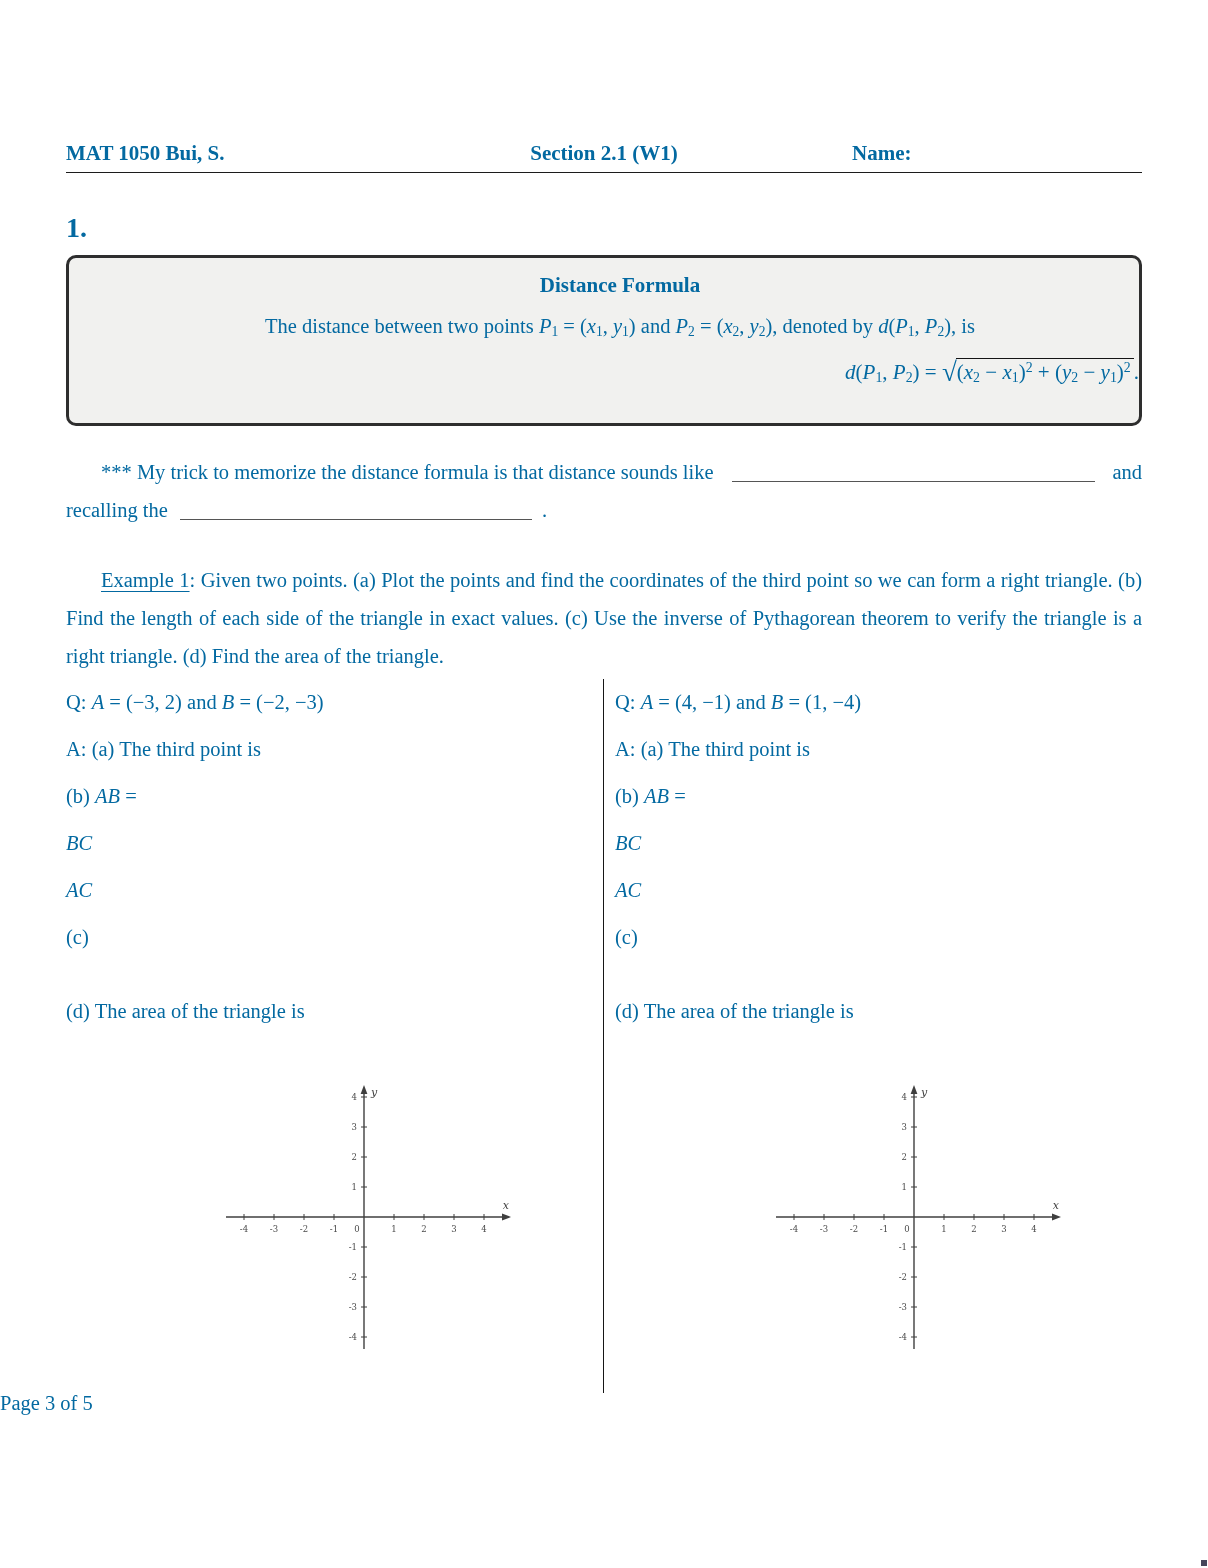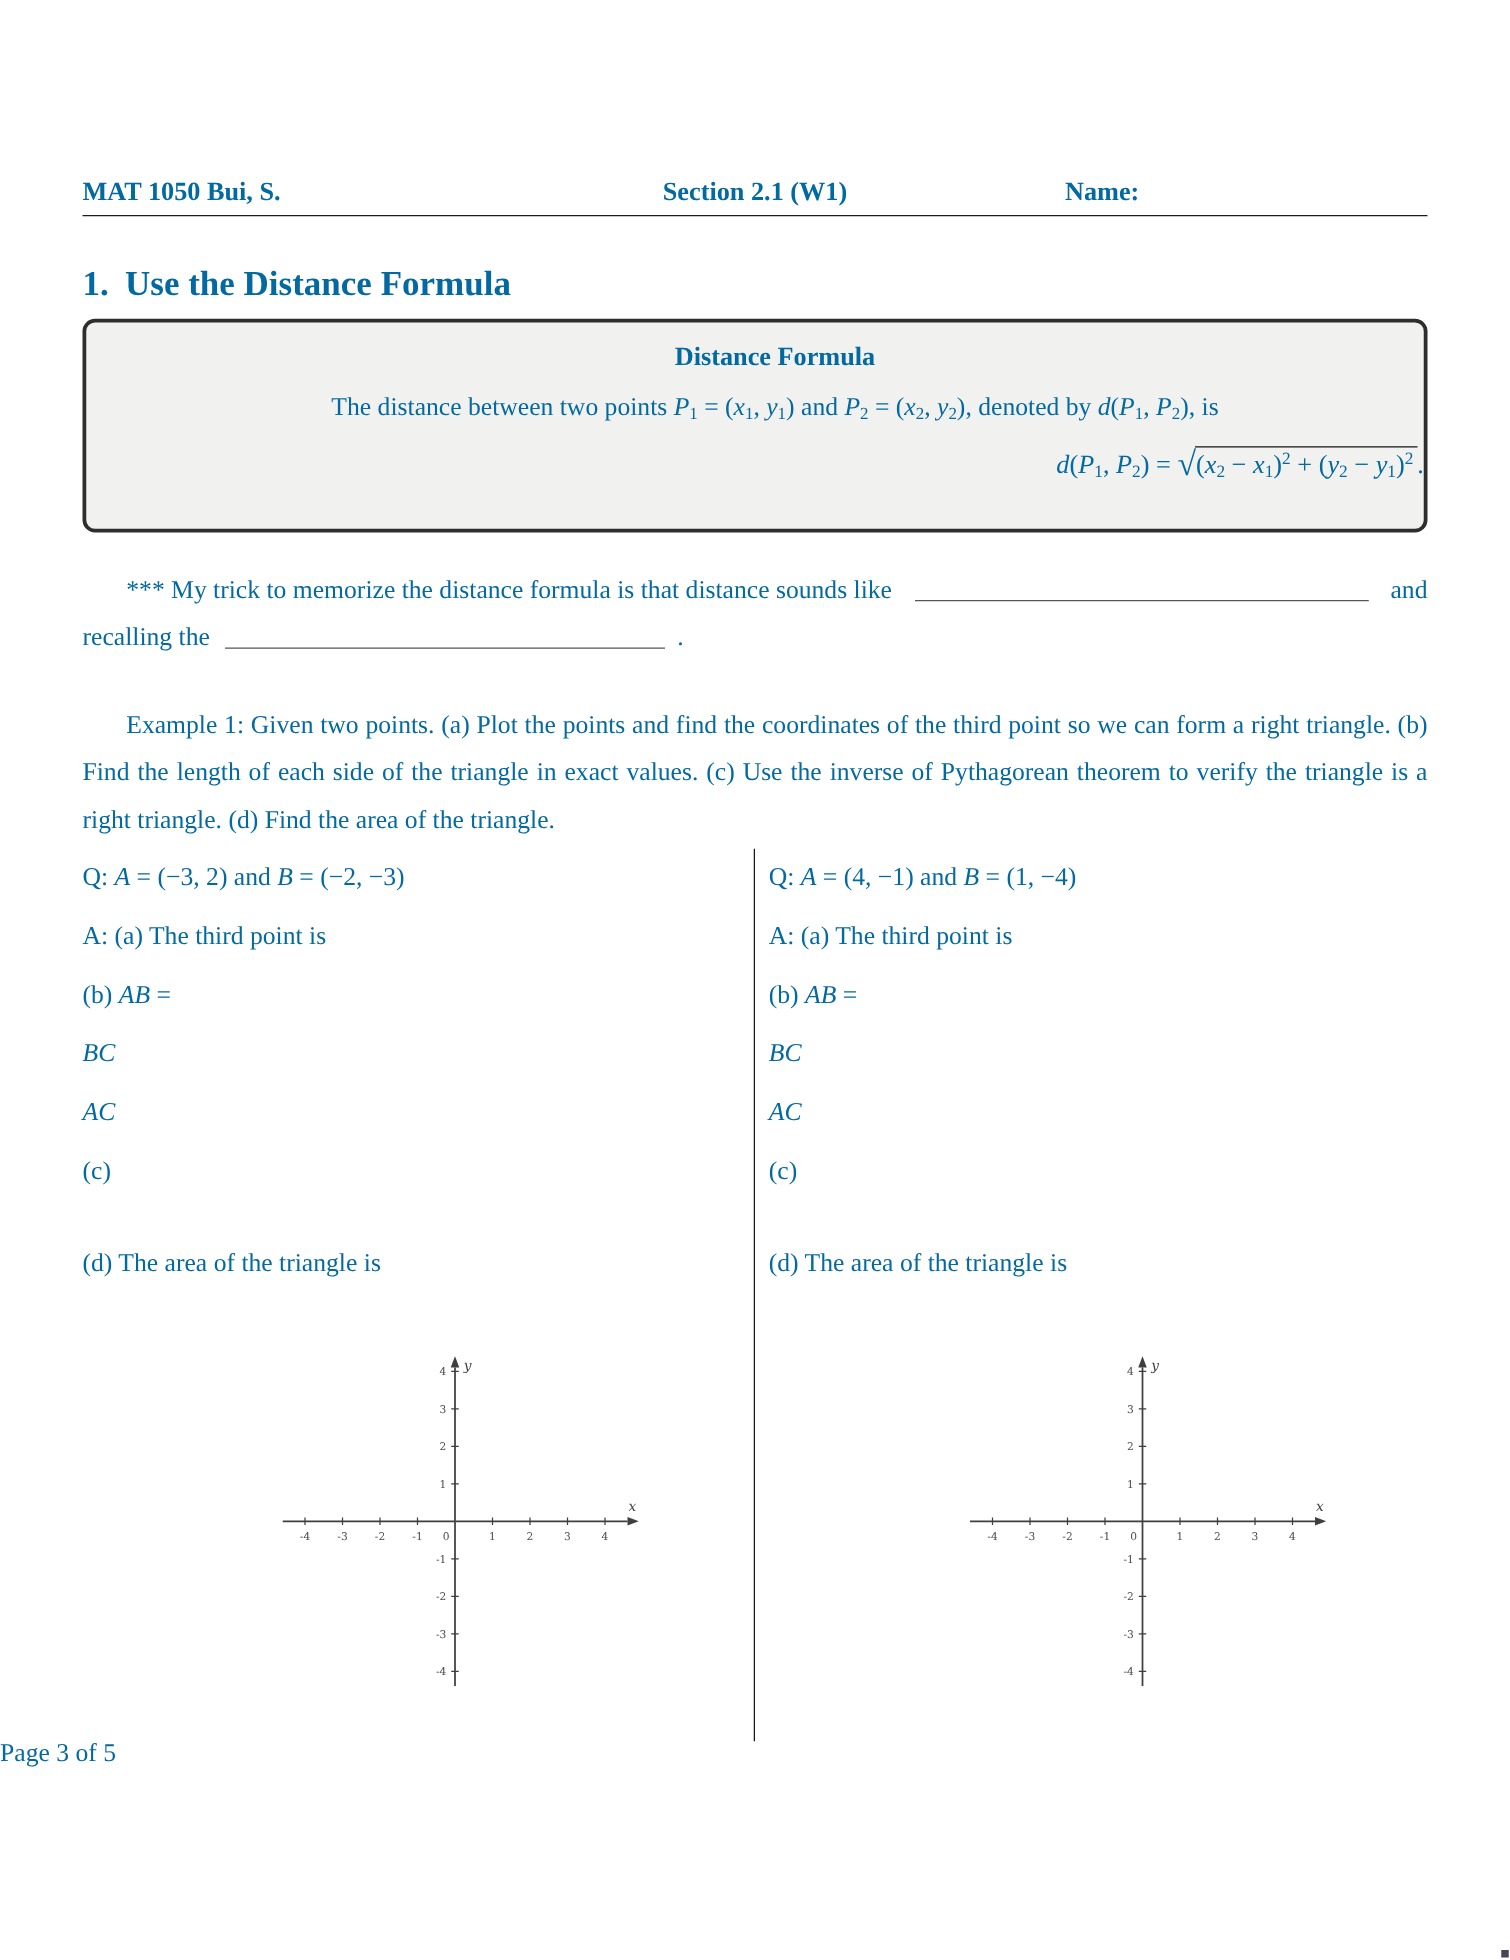--- a/index.html
+++ b/index.html
@@ -37,21 +37,21 @@
   .radicand{border-top:1.7px solid #141414;padding:1px 3px 0 1px;margin-left:-1px;}
   
   .trick{margin-top:27px;font-size:20.5px;line-height:38px;}
   .trick-line1{display:flex;align-items:baseline;}
   .trick-line1 .t1{text-indent:35px;white-space:nowrap;}
   .blank{border-bottom:1.6px solid #555;transform:translateY(3px);}
   .blank-grow{flex:1;margin:0 17px 0 18px;}
   .blank2{display:inline-block;width:352px;margin:0 10px 0 12px;}
   
   .example{margin:32px 0 0 0;font-size:20.5px;line-height:38px;text-align:justify;text-indent:35px;}
-  .u{text-underline-offset:4px;text-decoration-thickness:1.4px;}
+  .u{text-decoration:underline;text-underline-offset:4px;text-decoration-thickness:1.4px;}
   
   .cols{display:flex;margin-top:4px;}
   .col{font-size:20.5px;line-height:47px;}
   .col-left{width:537px;}
   .divider{width:0;border-left:1.9px solid #161616;height:714px;}
   .col-right{flex:1;padding-left:11px;}
   .ln{white-space:nowrap;}
   .ln-d{margin-top:27px;}
   .gwrap{margin-top:50px;}
   .gwrap-left{margin-left:160px;}
@@ -68,21 +68,20 @@
 
   <div class="header">
     <span class="h-course">MAT 1050 Bui, S.</span>
     <span class="h-section">Section 2.1 (W1)</span>
     <span class="h-name">Name:</span>
   </div>
   <div class="hrule"></div>
 
   <div class="heading">
     <span>1.</span>
-    <span>Use the Distance Formula</span>
   </div>
 
   <div class="fbox">
     <div class="fbox-title">Distance Formula</div>
     <div class="fbox-body">The distance between two points <i>P</i><sub>1</sub> = (<i>x</i><sub>1</sub>, <i>y</i><sub>1</sub>) and <i>P</i><sub>2</sub> = (<i>x</i><sub>2</sub>, <i>y</i><sub>2</sub>), denoted by <i>d</i>(<i>P</i><sub>1</sub>, <i>P</i><sub>2</sub>), is</div>
     <div class="fbox-eq">
       <span><i>d</i>(<i>P</i><sub>1</sub>, <i>P</i><sub>2</sub>) = </span><span class="sqrt-sign">√</span><span class="radicand">(<i>x</i><sub>2</sub> − <i>x</i><sub>1</sub>)<sup>2</sup> + (<i>y</i><sub>2</sub> − <i>y</i><sub>1</sub>)<sup>2</sup></span><span>.</span>
     </div>
   </div>
 

